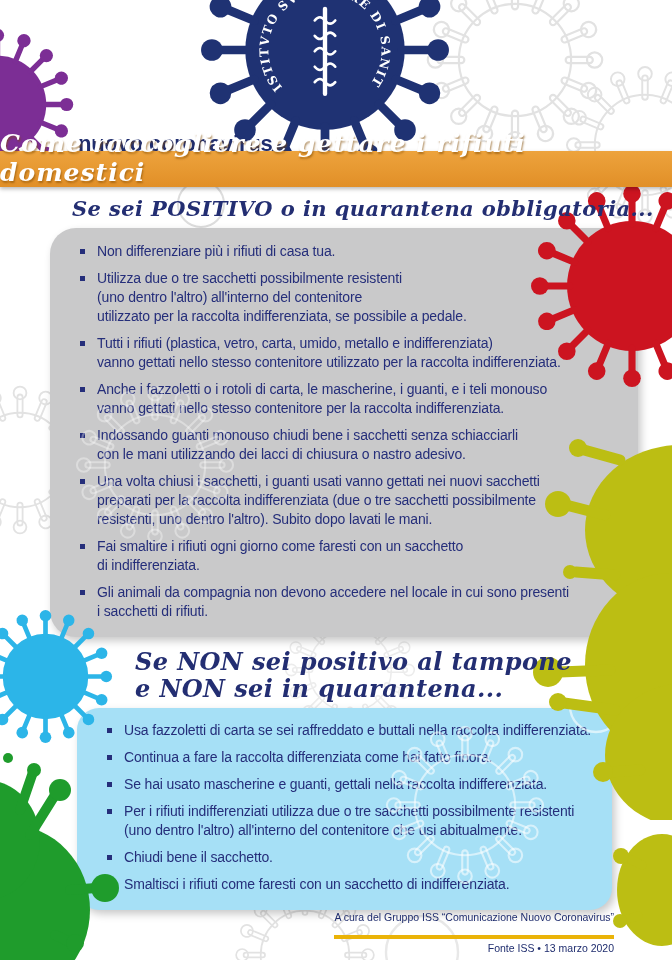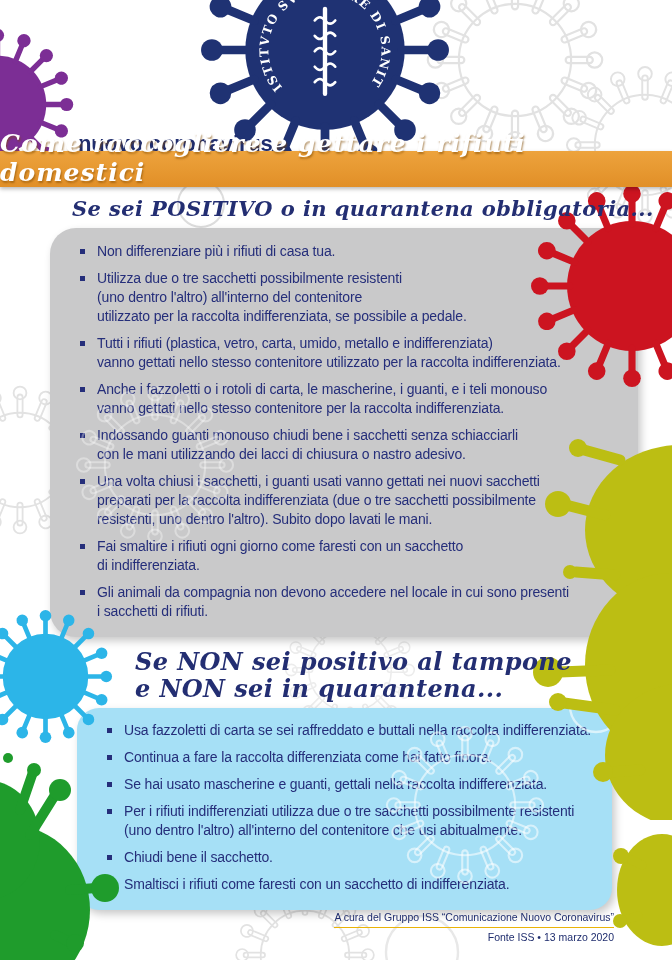--- a/index.html
+++ b/index.html
@@ -62,21 +62,21 @@
     font-size:14px; line-height:19px; letter-spacing:-0.15px;
     color:#252e7a; white-space:pre-line;
   }
   .bullet {
     position:absolute; left:4px; top:7px; width:5px; height:5px; background:#252e7a;
   }
   .footer {
     position:absolute; right:58px; top:911px; z-index:30;
     text-align:right; color:#1f2d6e; font-size:10.5px; line-height:13px;
   }
-  .footer .credit { display:inline-block; padding-bottom:3px; border-bottom:1px solid #eab308; }
+  .footer .credit { display:inline-block; padding-bottom:11px; border-bottom:4px solid #eab308; }
   .footer .source { padding-top:3px; }
 </style>
 </head>
 <body>
 
 <div class="poster">
 
   <svg width="0" height="0" style="position:absolute" aria-hidden="true">
     <defs>
       <g id="pin">

